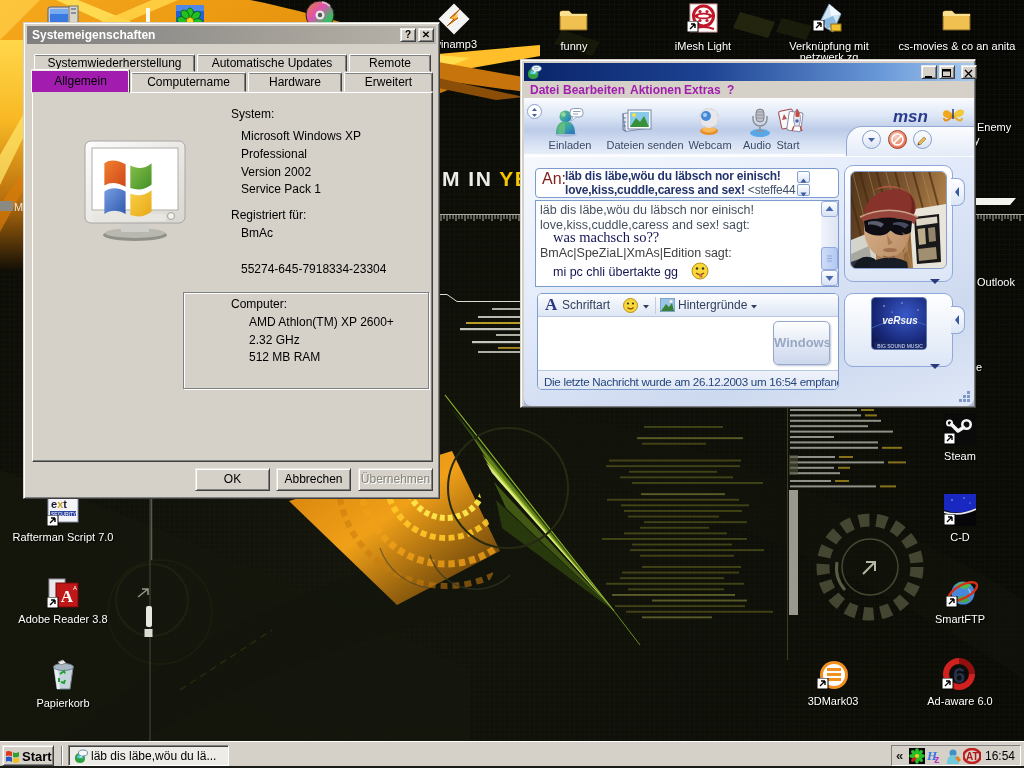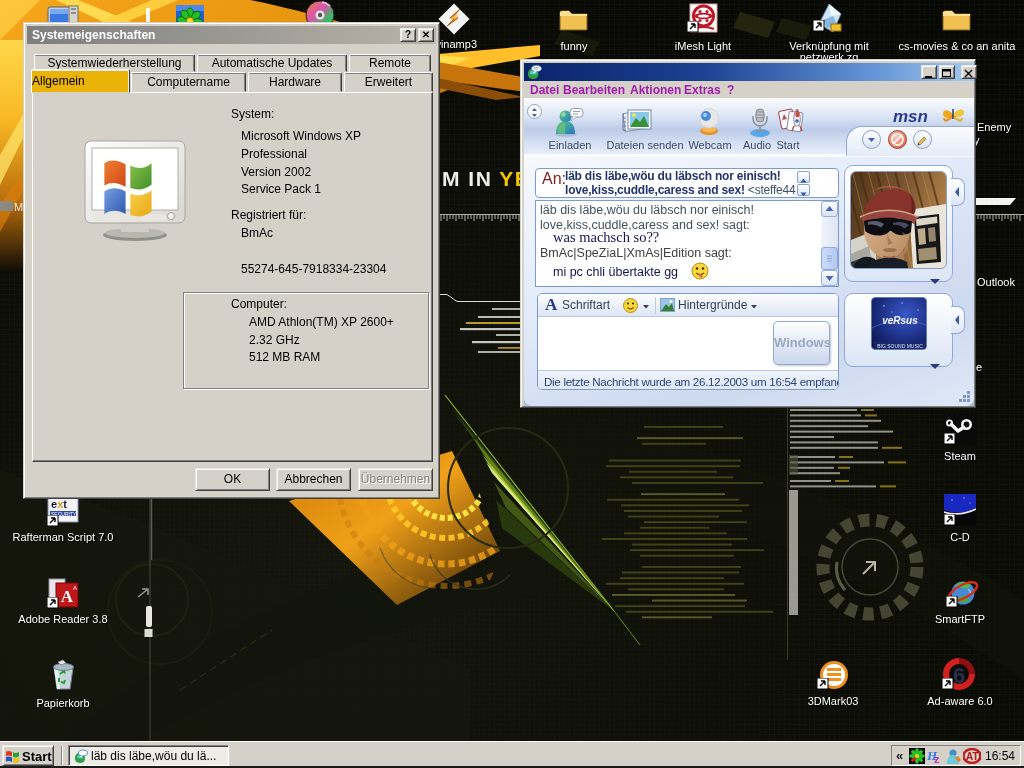--- a/index.html
+++ b/index.html
@@ -426,21 +426,21 @@
     <div class="abs" style="left:10px;top:31px;width:161px;height:18px;background:#d5d1c9;border:1px solid;border-color:#fff #404040 #d5d1c9 #fff;box-shadow:inset -1px 1px 0 #808080;border-radius:2px 2px 0 0;text-align:center;line-height:17px;">Systemwiederherstellung</div>
     <div class="abs" style="left:173px;top:31px;width:150px;height:18px;background:#d5d1c9;border:1px solid;border-color:#fff #404040 #d5d1c9 #fff;box-shadow:inset -1px 1px 0 #808080;border-radius:2px 2px 0 0;text-align:center;line-height:17px;">Automatische Updates</div>
     <div class="abs" style="left:325px;top:31px;width:82px;height:18px;background:#d5d1c9;border:1px solid;border-color:#fff #404040 #d5d1c9 #fff;box-shadow:inset -1px 1px 0 #808080;border-radius:2px 2px 0 0;text-align:center;line-height:17px;">Remote</div>
     <div class="abs" style="left:107px;top:49px;width:115px;height:20px;background:#d5d1c9;border:1px solid;border-color:#fff #404040 #d5d1c9 #fff;box-shadow:inset -1px 1px 0 #808080;border-radius:2px 2px 0 0;text-align:center;line-height:19px;">Computername</div>
     <div class="abs" style="left:224px;top:49px;width:94px;height:20px;background:#d5d1c9;border:1px solid;border-color:#fff #404040 #d5d1c9 #fff;box-shadow:inset -1px 1px 0 #808080;border-radius:2px 2px 0 0;text-align:center;line-height:19px;">Hardware</div>
     <div class="abs" style="left:320px;top:49px;width:89px;height:20px;background:#d5d1c9;border:1px solid;border-color:#fff #404040 #d5d1c9 #fff;box-shadow:inset -1px 1px 0 #808080;border-radius:2px 2px 0 0;text-align:center;line-height:19px;">Erweitert</div>
   </div>
 
   <div class="abs" style="left:8px;top:69px;width:401px;height:370px;background:#d5d1c9;border:1px solid;border-color:#ffffff #404040 #404040 #ffffff;box-shadow:inset -1px -1px 0 #808080;"></div>
 
-  <div class="abs" style="left:7px;top:46px;width:99px;height:24px;background:#eab308;border:1px solid;border-color:#fff #404040 #d5d1c9 #fff;box-shadow:inset -1px 1px 0 #eceae5;border-radius:2px 2px 0 0;line-height:22px;font-size:12px;">Allgemein</div>
+  <div class="abs" style="left:7px;top:46px;width:99px;height:24px;background:#a21caf;border:1px solid;border-color:#fff #404040 #d5d1c9 #fff;box-shadow:inset -1px 1px 0 #eceae5;border-radius:2px 2px 0 0;text-align:center;line-height:22px;font-size:12px;">Allgemein</div>
   <div id="dlgcontent" style="font-size:12px;">
     <span class="abs dlg-txt" style="left:207px;top:84px;">System:</span>
     <span class="abs dlg-txt" style="left:217px;top:106px;">Microsoft Windows XP</span>
     <span class="abs dlg-txt" style="left:217px;top:124px;">Professional</span>
     <span class="abs dlg-txt" style="left:217px;top:142px;">Version 2002</span>
     <span class="abs dlg-txt" style="left:217px;top:159px;">Service Pack 1</span>
     <span class="abs dlg-txt" style="left:207px;top:185px;">Registriert für:</span>
     <span class="abs dlg-txt" style="left:217px;top:203px;">BmAc</span>
     <span class="abs dlg-txt" style="left:217px;top:239px;">55274-645-7918334-23304</span>
 

